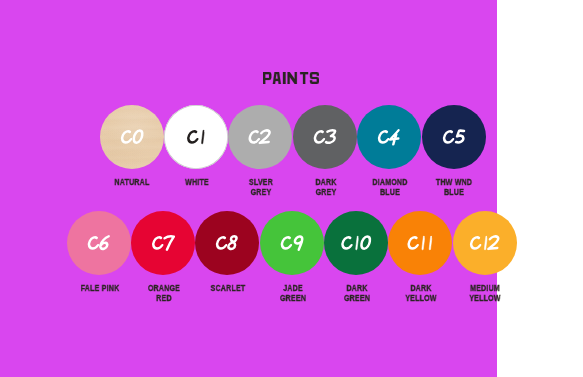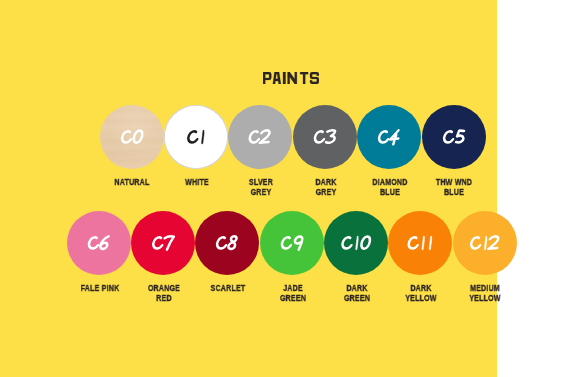--- a/index.html
+++ b/index.html
@@ -13,21 +13,21 @@
     height: 377px;
     overflow: hidden;
     background: #ffffff;
     font-family: "Liberation Sans", sans-serif;
     -webkit-font-smoothing: antialiased;
   }
   #page {
     position: relative;
     width: 497px;
     height: 377px;
-    background: #fde047;
+    background: #d946ef;
   }
   #title {
     position: absolute;
     left: 263.3px;
     top: 71.7px;
     width: 56px;
     height: 12px;
   }
   #title svg { display: block; width: 56px; height: 12px; }
   #title-text {

